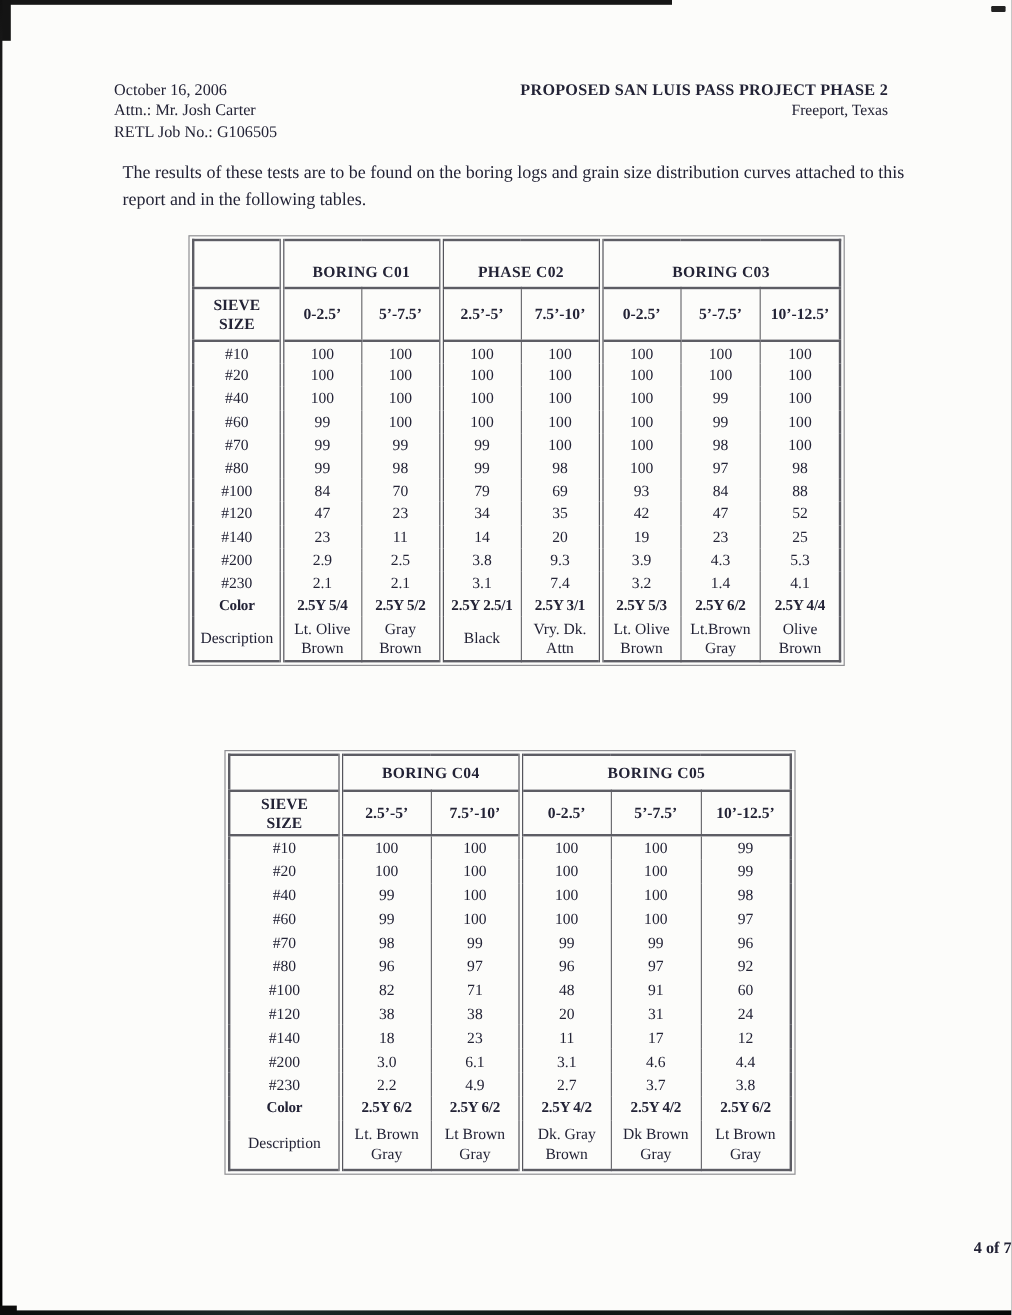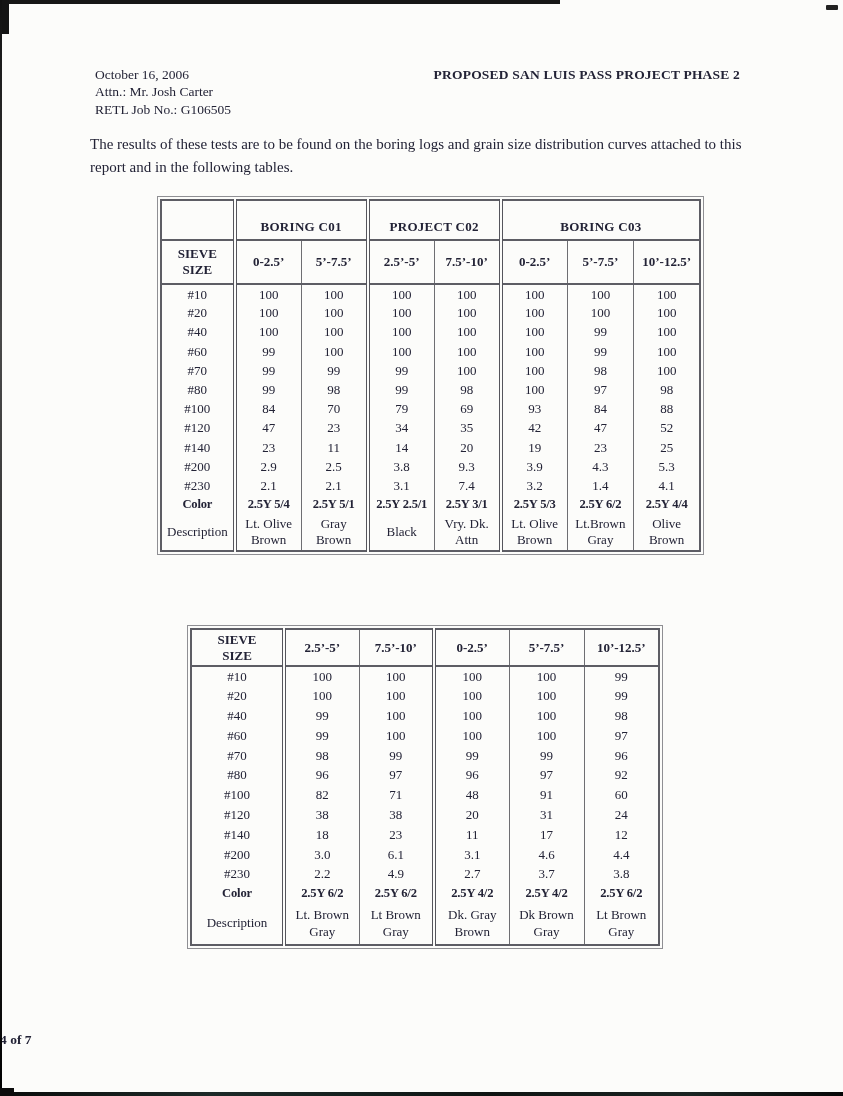--- a/index.html
+++ b/index.html
@@ -14,21 +14,21 @@
     overflow: hidden;
   }
 
   
   .lh-left  { position: absolute; left: 95px;  top: 66px; font-size: 13.5px; line-height: 17.4px; }
   .lh-right { position: absolute; right: 103px; top: 66px; text-align: right; font-size: 13px; line-height: 17.4px; }
   .lh-right .title { font-weight: bold; font-size: 13.5px; letter-spacing: 0.2px; padding-left: 37px; }
 
   
   .intro {
-    position: absolute; left: 90px; top: 133px; width: 672px;
+    position: absolute; left: 102px; top: 133px; width: 672px;
     font-size: 15px; line-height: 22.5px; text-align: left;
   }
 
   
   .twrap { position: absolute; border: 1px solid #8f8f93; padding: 2px; }
   .twrap.t1 { left: 157px; top: 196px; }
   .twrap.t2 { left: 187px; top: 625px; }
 
   table {
     border-collapse: collapse; table-layout: fixed;
@@ -52,21 +52,21 @@
   .t2 .depth-row th { height: 37px; }
   th.sieve { line-height: 16px; padding: 0 10px; }
   .t2 th.sieve { padding: 0 14px; }
 
   tbody td { height: 19.2px; line-height: 15px; }
   .t2 tbody td { height: 19.8px; }
   .color-tr td { font-size: 12.6px; letter-spacing: -0.2px; font-weight: bold; }
   .desc-tr td { height: 37px; line-height: 16.5px; padding: 0 5px; }
   .t2 .desc-tr td { height: 41px; padding: 0 6px; }
 
-  .footer { position: absolute; top: 1032px; left: 0; width: 100%; text-align: left; font-weight: bold; font-size: 13.5px; }
+  .footer { position: absolute; top: 1032px; left: 0; width: 100%; text-align: right; font-weight: bold; font-size: 13.5px; }
 
   
   .artifact { position: absolute; pointer-events: none; }
   .a-top { left: 0; top: 0; width: 560px; height: 4px; background: #161616; }
   .a-tr-dash { left: 826px; top: 5px; width: 12px; height: 5px; background: #222; border-radius: 1px; }
   .a-tl { left: 0; top: 0; width: 9px; height: 34px; background: #141414; }
   .a-left { left: 0; top: 0; width: 2px; height: 100%; background: linear-gradient(#111, #4a4a4a 30%, #2a2a2a 70%, #000); }
   .a-bottom { left: 0; bottom: 0; width: 100%; height: 4px;
     background: linear-gradient(90deg, #0a0c0b, #1d2a28 25%, #14201e 42%, #0f1412 58%, #1a2422 82%, #060707); }
   .a-bl { left: 0; bottom: 0; width: 14px; height: 8px; background: #0c0c0c; }
@@ -77,41 +77,42 @@
 <div class="sheet">
 
   <div class="lh-left">
     <div>October 16, 2006</div>
     <div>Attn.: Mr. Josh Carter</div>
     <div>RETL Job No.: G106505</div>
   </div>
 
   <div class="lh-right">
     <div class="title">PROPOSED SAN LUIS PASS PROJECT PHASE 2</div>
+    <div>Freeport, Texas</div>
   </div>
 
   <p class="intro">The results of these tests are to be found on the boring logs and grain size distribution curves attached to this report and in the following tables.</p>
 
   <div class="twrap t1">
     <table>
         <colgroup>
           <col class="label">
           <col class="data">
           <col class="data">
           <col class="data">
           <col class="data">
           <col class="data">
           <col class="data">
           <col class="data">
         </colgroup>
         <thead>
           <tr class="boring-row">
             <td class="labelcol"></td>
             <th class="gstart" colspan="2">BORING C01</th>
-            <th class="gstart" colspan="2">PROJECT C02</th>
+            <th class="gstart" colspan="2">PHASE C02</th>
             <th class="gstart" colspan="3">BORING C03</th>
           </tr>
           <tr class="depth-row">
             <th class="labelcol sieve">SIEVE SIZE</th>
             <th class="gstart">0-2.5’</th>
             <th>5’-7.5’</th>
             <th class="gstart">2.5’-5’</th>
             <th>7.5’-10’</th>
             <th class="gstart">0-2.5’</th>
             <th>5’-7.5’</th>
@@ -225,21 +226,21 @@
             <td>2.1</td>
             <td class="gstart">3.1</td>
             <td>7.4</td>
             <td class="gstart">3.2</td>
             <td>1.4</td>
             <td>4.1</td>
           </tr>
           <tr class="color-tr">
             <td class="labelcol">Color</td>
             <td class="gstart">2.5Y 5/4</td>
-            <td>2.5Y 5/1</td>
+            <td>2.5Y 5/2</td>
             <td class="gstart">2.5Y 2.5/1</td>
             <td>2.5Y 3/1</td>
             <td class="gstart">2.5Y 5/3</td>
             <td>2.5Y 6/2</td>
             <td>2.5Y 4/4</td>
           </tr>
           <tr class="desc-tr">
             <td class="labelcol">Description</td>
             <td class="gstart">Lt. Olive Brown</td>
             <td>Gray Brown</td>
@@ -257,20 +258,25 @@
     <table>
         <colgroup>
           <col class="label">
           <col class="data">
           <col class="data">
           <col class="data">
           <col class="data">
           <col class="data">
         </colgroup>
         <thead>
+          <tr class="boring-row">
+            <td class="labelcol"></td>
+            <th class="gstart" colspan="2">BORING C04</th>
+            <th class="gstart" colspan="3">BORING C05</th>
+          </tr>
           <tr class="depth-row">
             <th class="labelcol sieve">SIEVE SIZE</th>
             <th class="gstart">2.5’-5’</th>
             <th>7.5’-10’</th>
             <th class="gstart">0-2.5’</th>
             <th>5’-7.5’</th>
             <th>10’-12.5’</th>
           </tr>
         </thead>
         <tbody>

